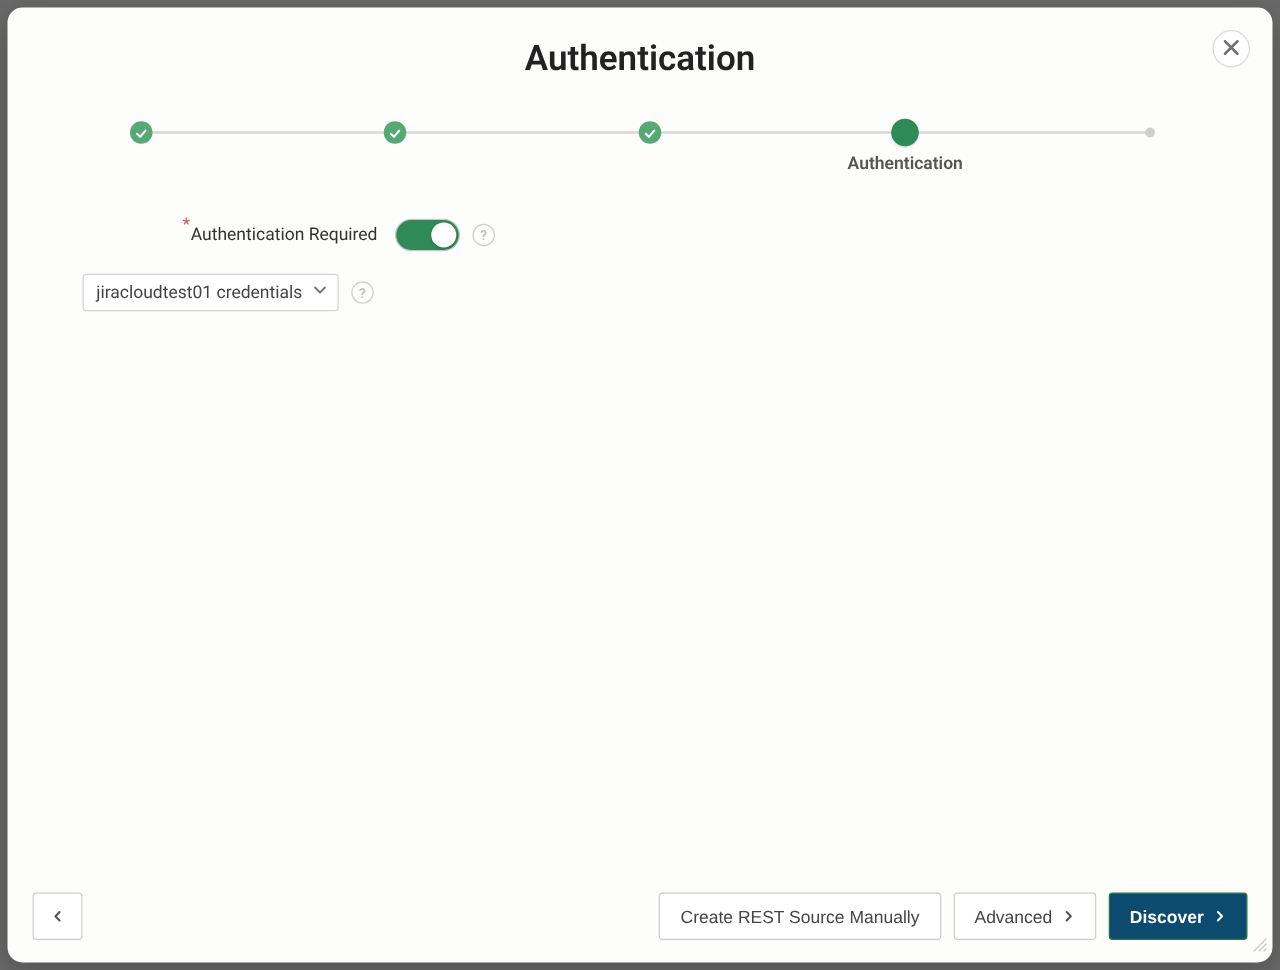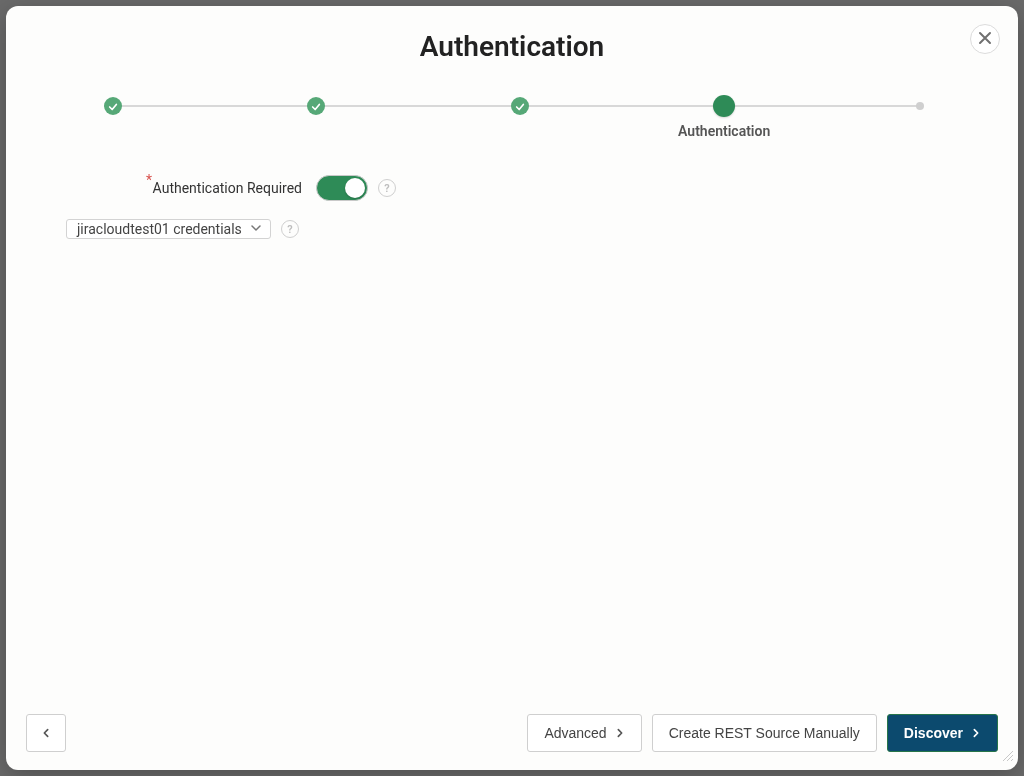--- a/index.html
+++ b/index.html
@@ -147,21 +147,21 @@
     font-size: 11px;
     font-weight: 600;
     cursor: pointer;
     user-select: none;
   }
   
   .select {
     border: 1px solid #d3d3d3;
     border-radius: 3px;
     background: #fff;
-    height: 20px;
+    height: 30px;
     min-width: 200px;
     padding: 0 28px 0 10px;
     display: inline-flex;
     align-items: center;
     font-size: 14px;
     color: #444;
     position: relative;
     cursor: pointer;
   }
   .select .chev {
@@ -294,29 +294,29 @@
       <button class="btn icon-only">
         <span>
           <svg viewBox="0 0 12 12">
               <path d="M8 2 L4 6 L8 10" stroke="#555" stroke-width="2" fill="none" stroke-linecap="round" stroke-linejoin="round"></path>
             </svg>
         </span>
       </button>
     </div>
     <div class="footer-right">
       <button class="btn">
+        <span>Create REST Source Manually</span>
+      </button>
+      <button class="btn">
         <span>Advanced</span>
         <span class="chev-right">
           <svg viewBox="0 0 12 12">
               <path d="M4 2 L8 6 L4 10" stroke="#555" stroke-width="2" fill="none" stroke-linecap="round" stroke-linejoin="round"></path>
             </svg>
         </span>
-      </button>
-      <button class="btn">
-        <span>Create REST Source Manually</span>
       </button>
       <button class="btn primary">
         <span>Discover</span>
         <span class="chev-right">
           <svg viewBox="0 0 12 12">
               <path d="M4 2 L8 6 L4 10" stroke="#fff" stroke-width="2" fill="none" stroke-linecap="round" stroke-linejoin="round"></path>
             </svg>
         </span>
       </button>
     </div>

